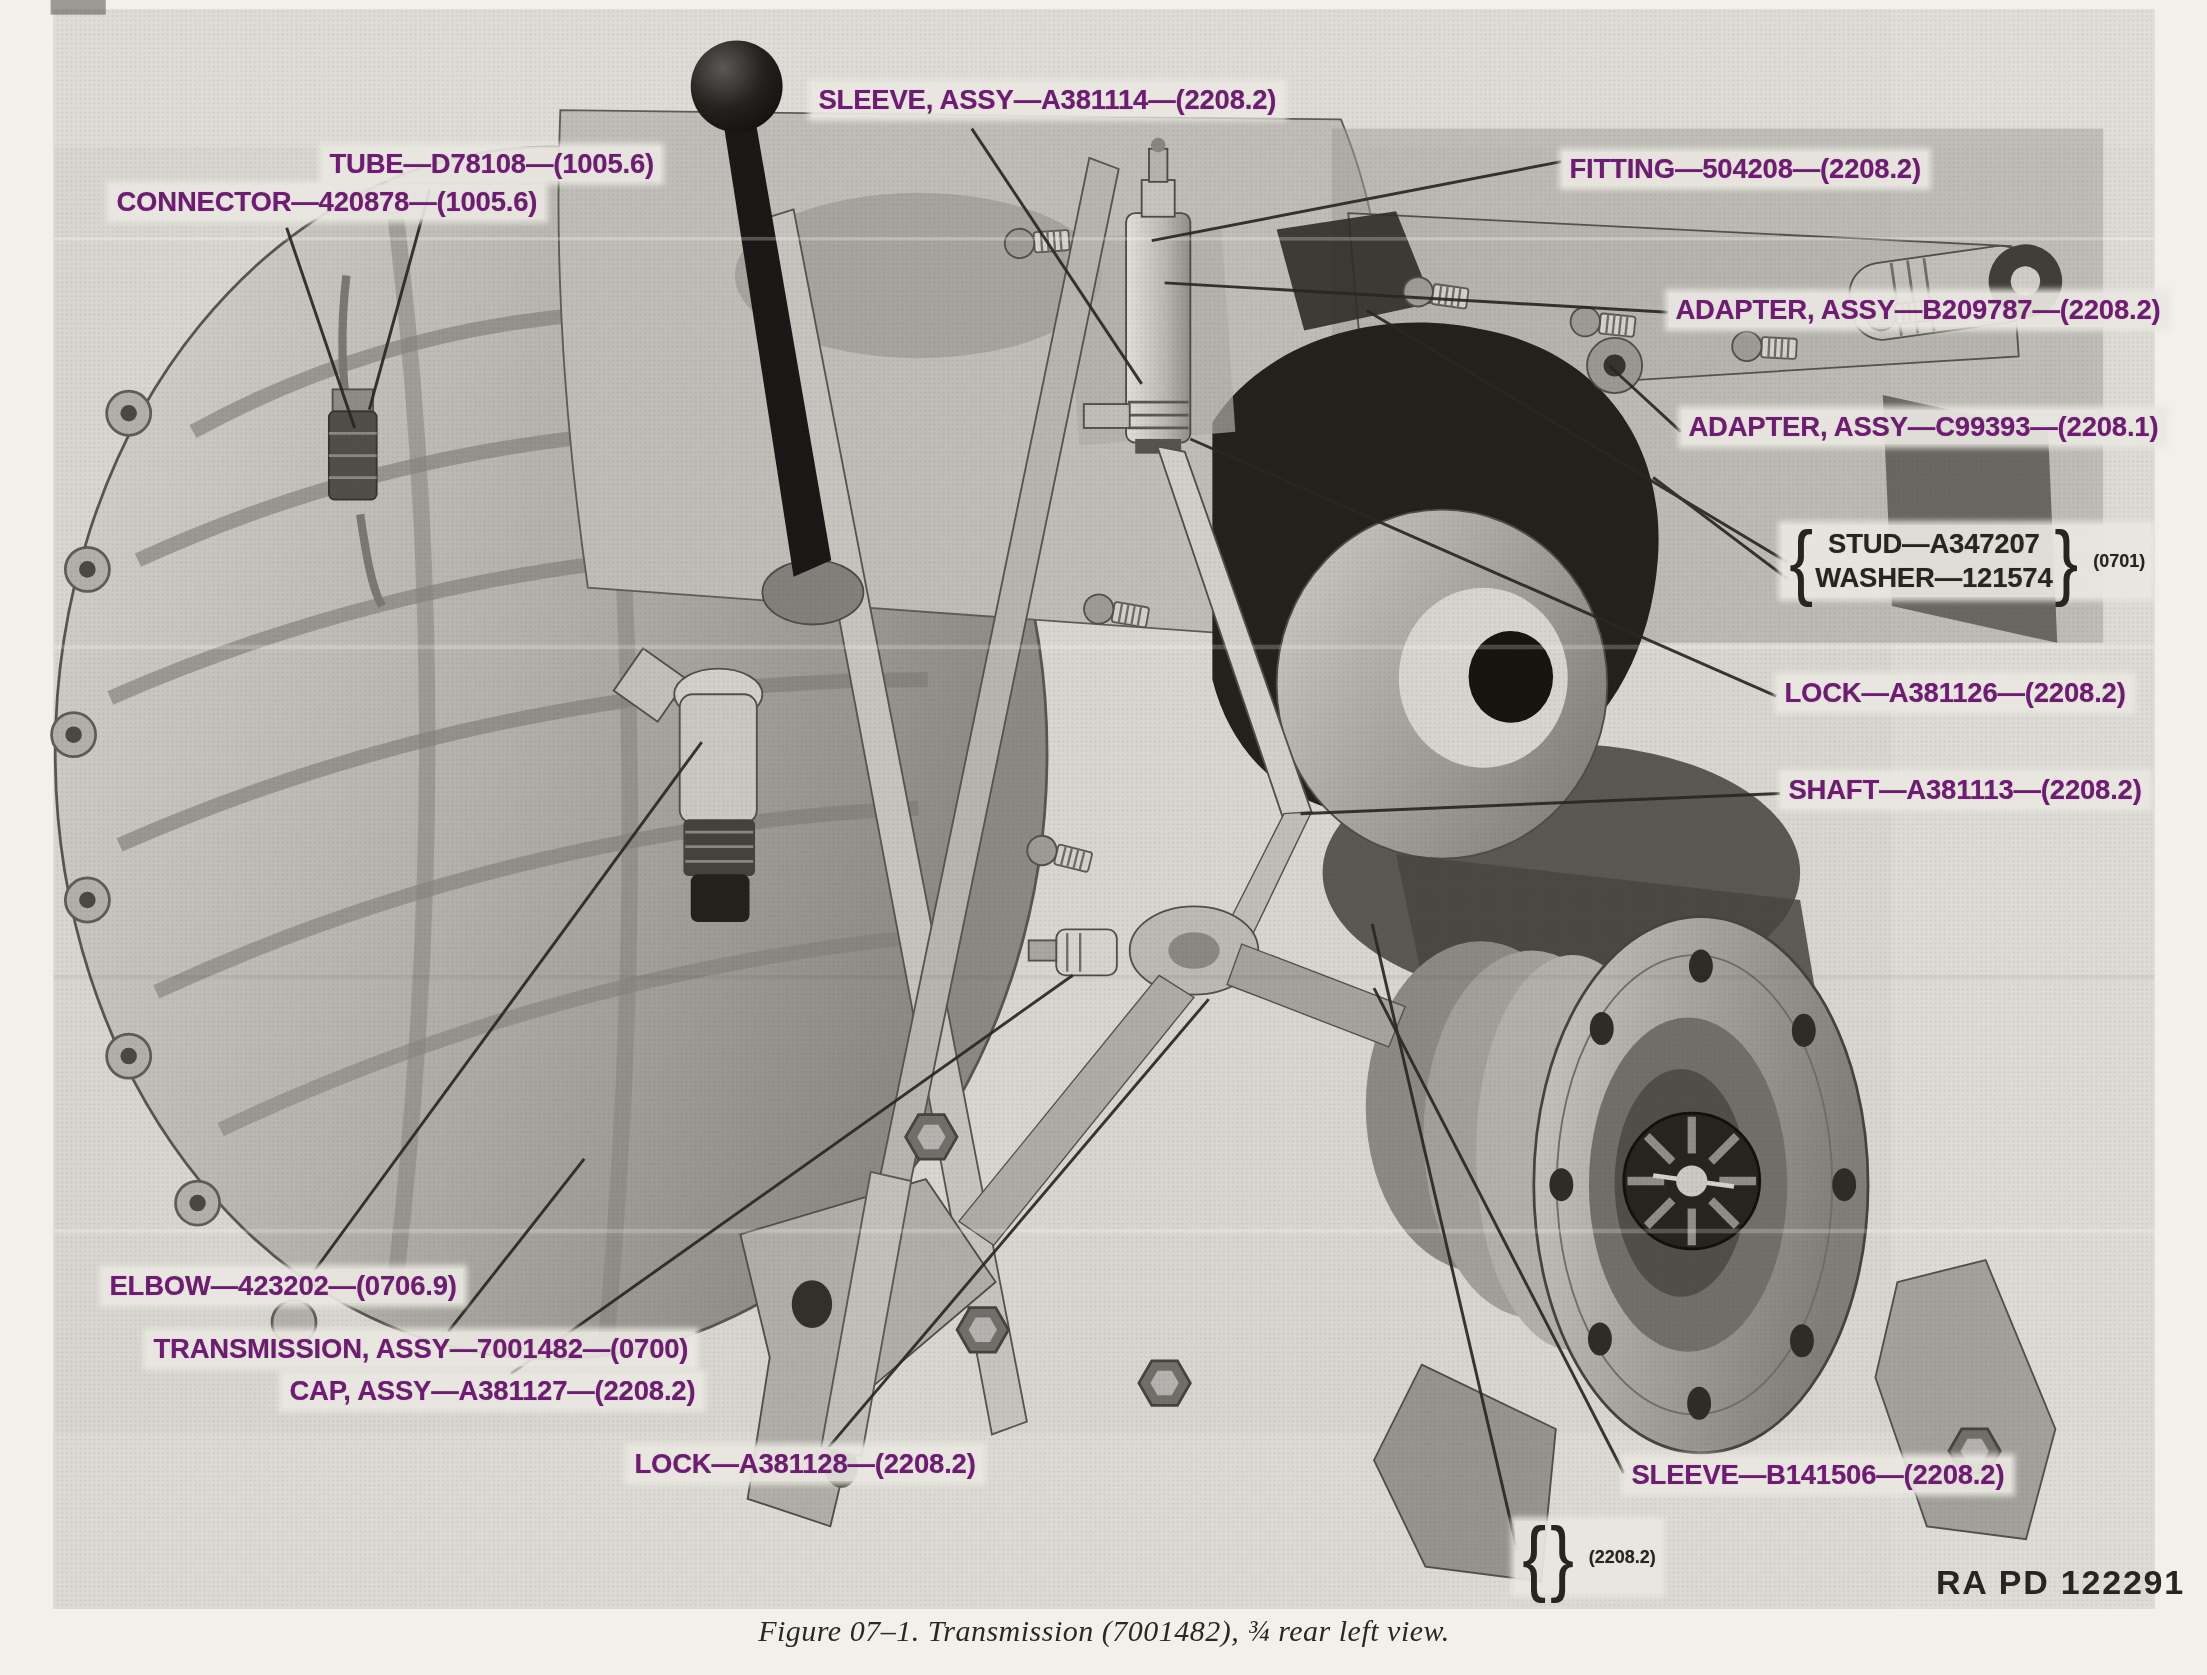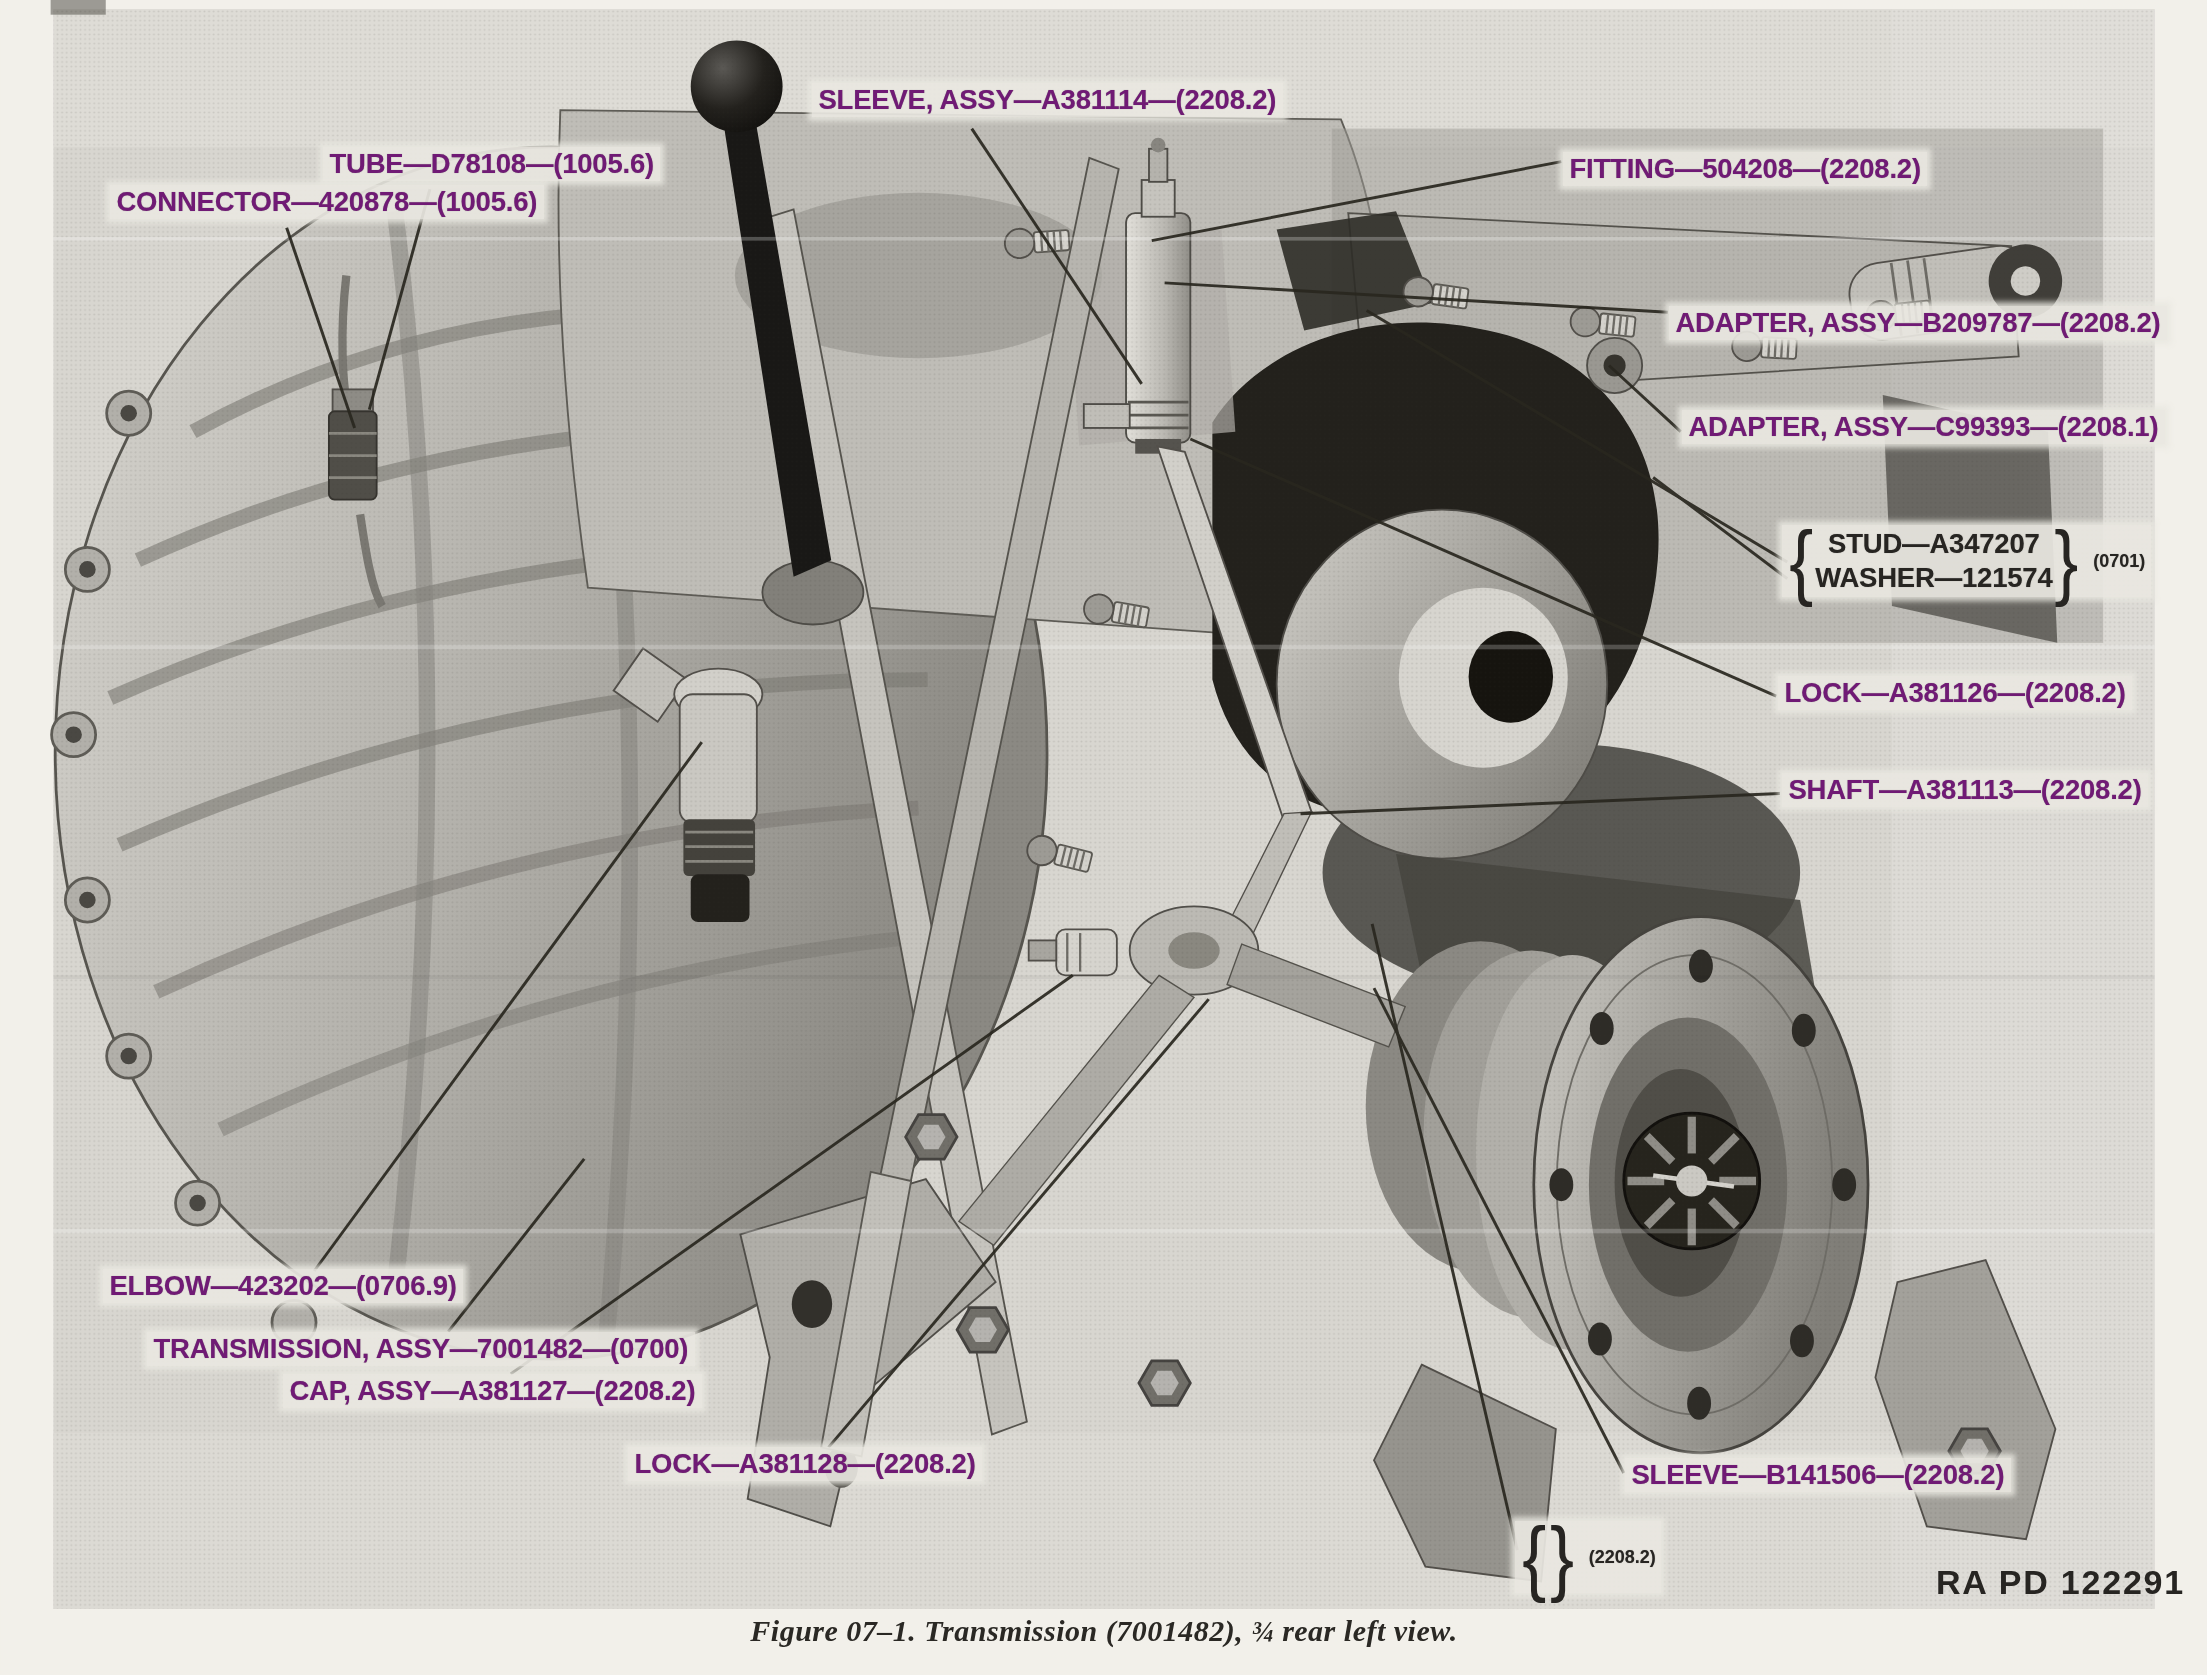--- a/index.html
+++ b/index.html
@@ -14,21 +14,21 @@
          box-shadow:0 0 5.5px 3.7px rgba(233,231,225,.85);padding:0 5.5px;}
   .group .lines{display:flex;flex-direction:column;align-items:center;gap:2px;}
   .group .lines .callout-line{white-space:nowrap;font-size:27.5px;font-weight:600;
          letter-spacing:-0.2px;color:#272522;text-shadow:0 0 0.9px rgba(45,42,38,.45);}
   .brace{font-size:72px;font-weight:400;line-height:1;color:#272522;
          transform:scaleY(1.15);padding:0 1.8px;}
   .group .ref{margin-left:13px;font-size:18px;font-weight:600;color:#272522;
               text-shadow:0 0 0.9px rgba(45,42,38,.45);}
   .plate-id{position:absolute;font-size:34px;font-weight:700;letter-spacing:1.8px;color:#272522;}
   .caption{position:absolute;left:0;width:100%;text-align:center;
-           font-family:"Liberation Serif",serif;font-style:italic;font-weight:700;
+           font-family:"Liberation Serif",serif;font-style:italic;font-weight:400;
            font-size:30px;color:#2a2824;letter-spacing:0.5px;}
 </style>
 </head>
 <body>
 
 <div class="page">
 
 <svg class="art" width="2208" height="1676" viewBox="0 0 2404 1825">
   <defs>
     <linearGradient id="bellGrad" x1="0" y1="0" x2="1" y2="0.4">
@@ -262,21 +262,21 @@
     <line x1="902" y1="1576" x2="1316" y2="1088"></line>
     <line x1="1768" y1="1604" x2="1496" y2="1076"></line>
     <line x1="1652" y1="1688" x2="1494" y2="1006"></line>
   </g>
 </svg>
 
 <div class="callout" style="left:323px;top:147px">TUBE—D78108—(1005.6)</div>
 <div class="callout" style="left:110px;top:185px">CONNECTOR—420878—(1005.6)</div>
 <div class="callout" style="left:812px;top:83px">SLEEVE, ASSY—A381114—(2208.2)</div>
 <div class="callout" style="left:1563px;top:152px">FITTING—504208—(2208.2)</div>
-<div class="callout" style="left:1669px;top:306px">ADAPTER, ASSY—B209787—(2208.2)</div>
+<div class="callout" style="left:1669px;top:293px">ADAPTER, ASSY—B209787—(2208.2)</div>
 <div class="callout" style="left:1682px;top:410px">ADAPTER, ASSY—C99393—(2208.1)</div>
 
 <div class="group" style="left:1782px;top:525px">
   <span class="brace">{</span>
   <span class="lines">
     <span class="callout-line">STUD—A347207</span>
     <span class="callout-line">WASHER—121574</span>
   </span>
   <span class="brace">}</span>
   <span class="ref">(0701)</span>

